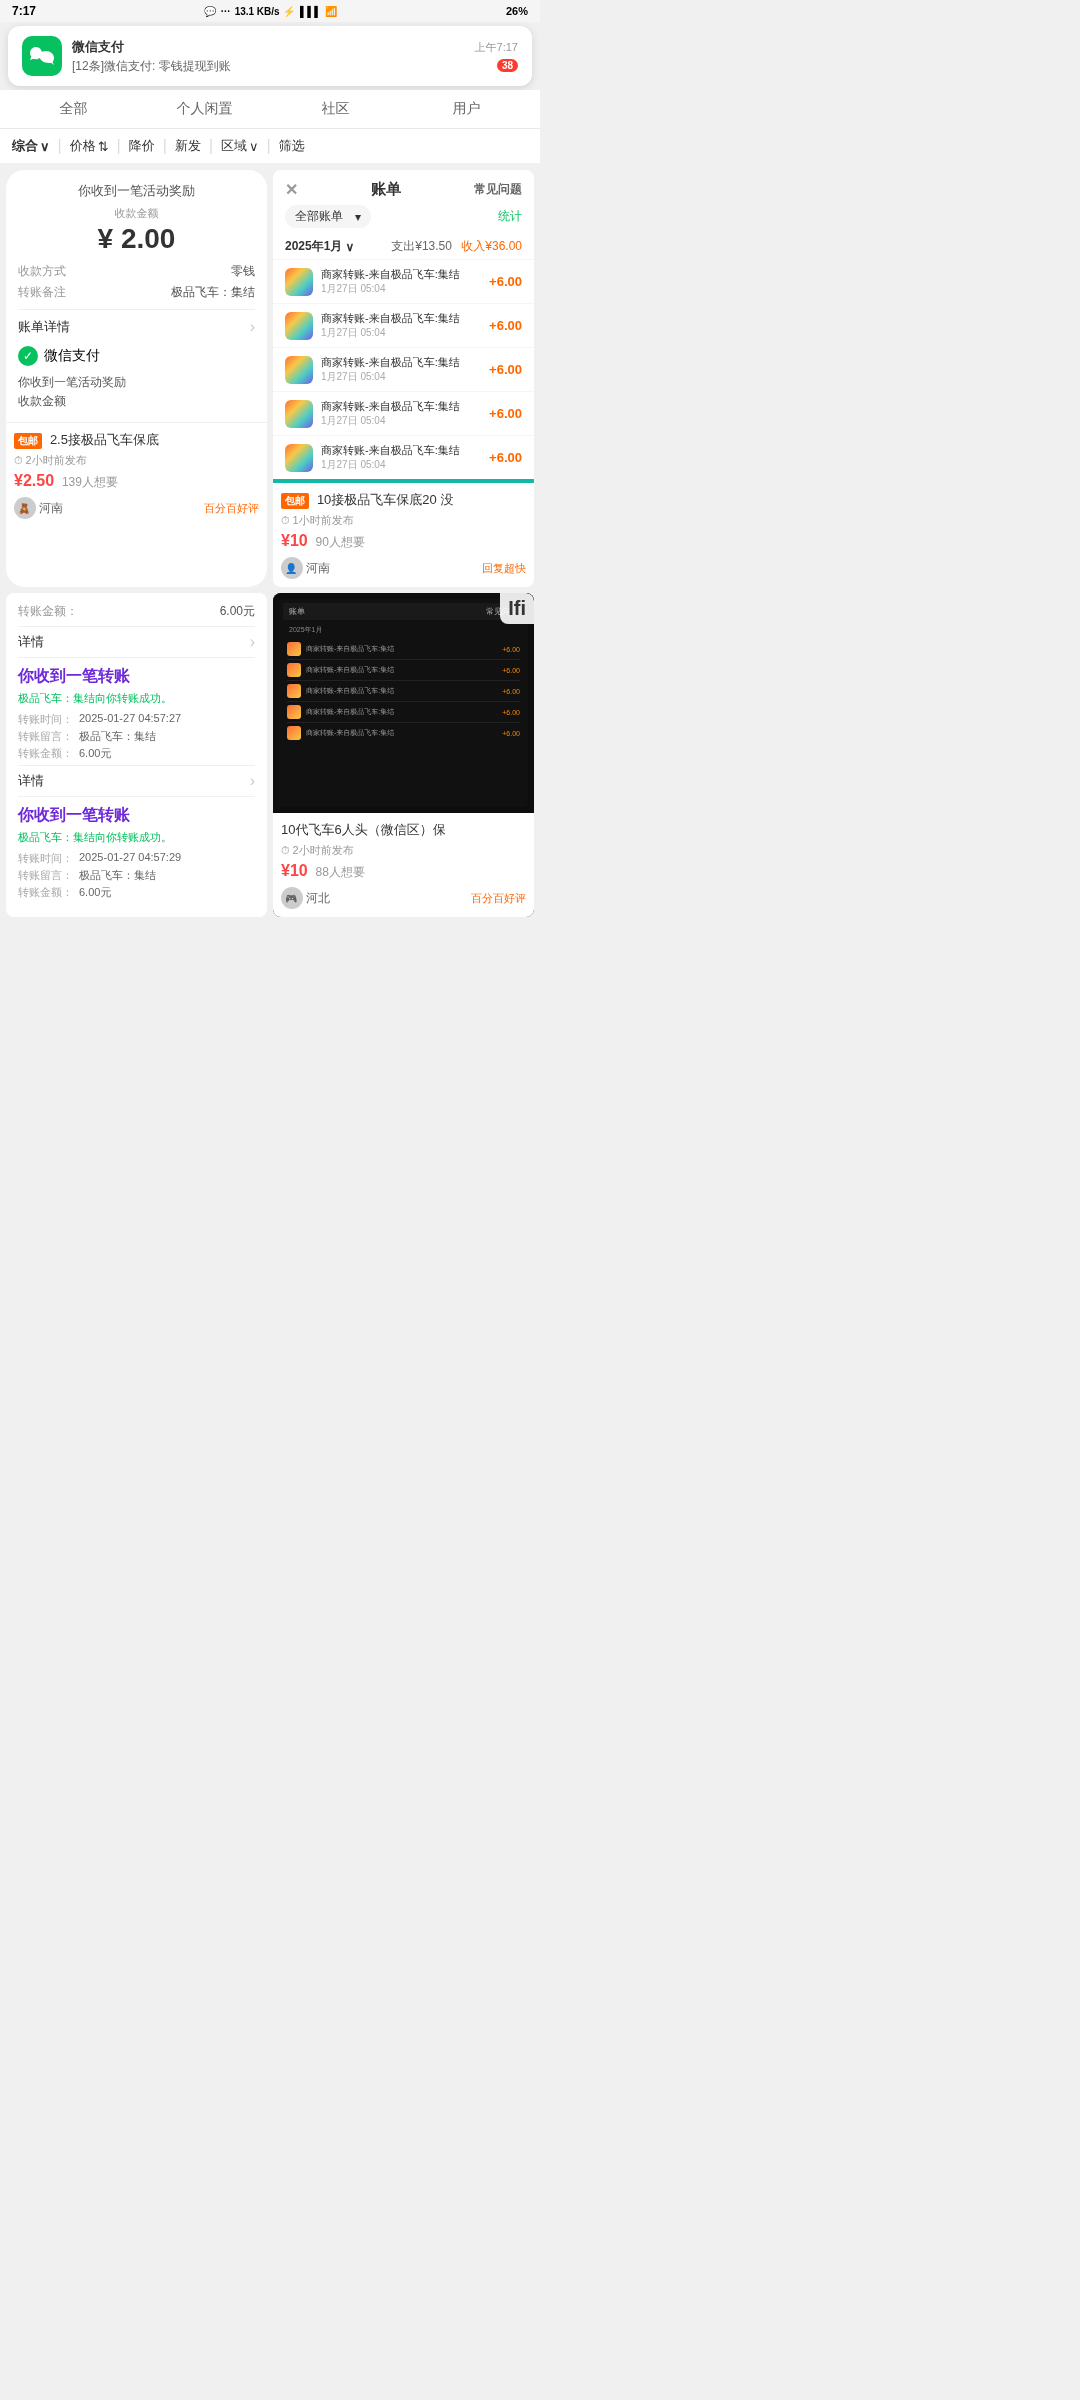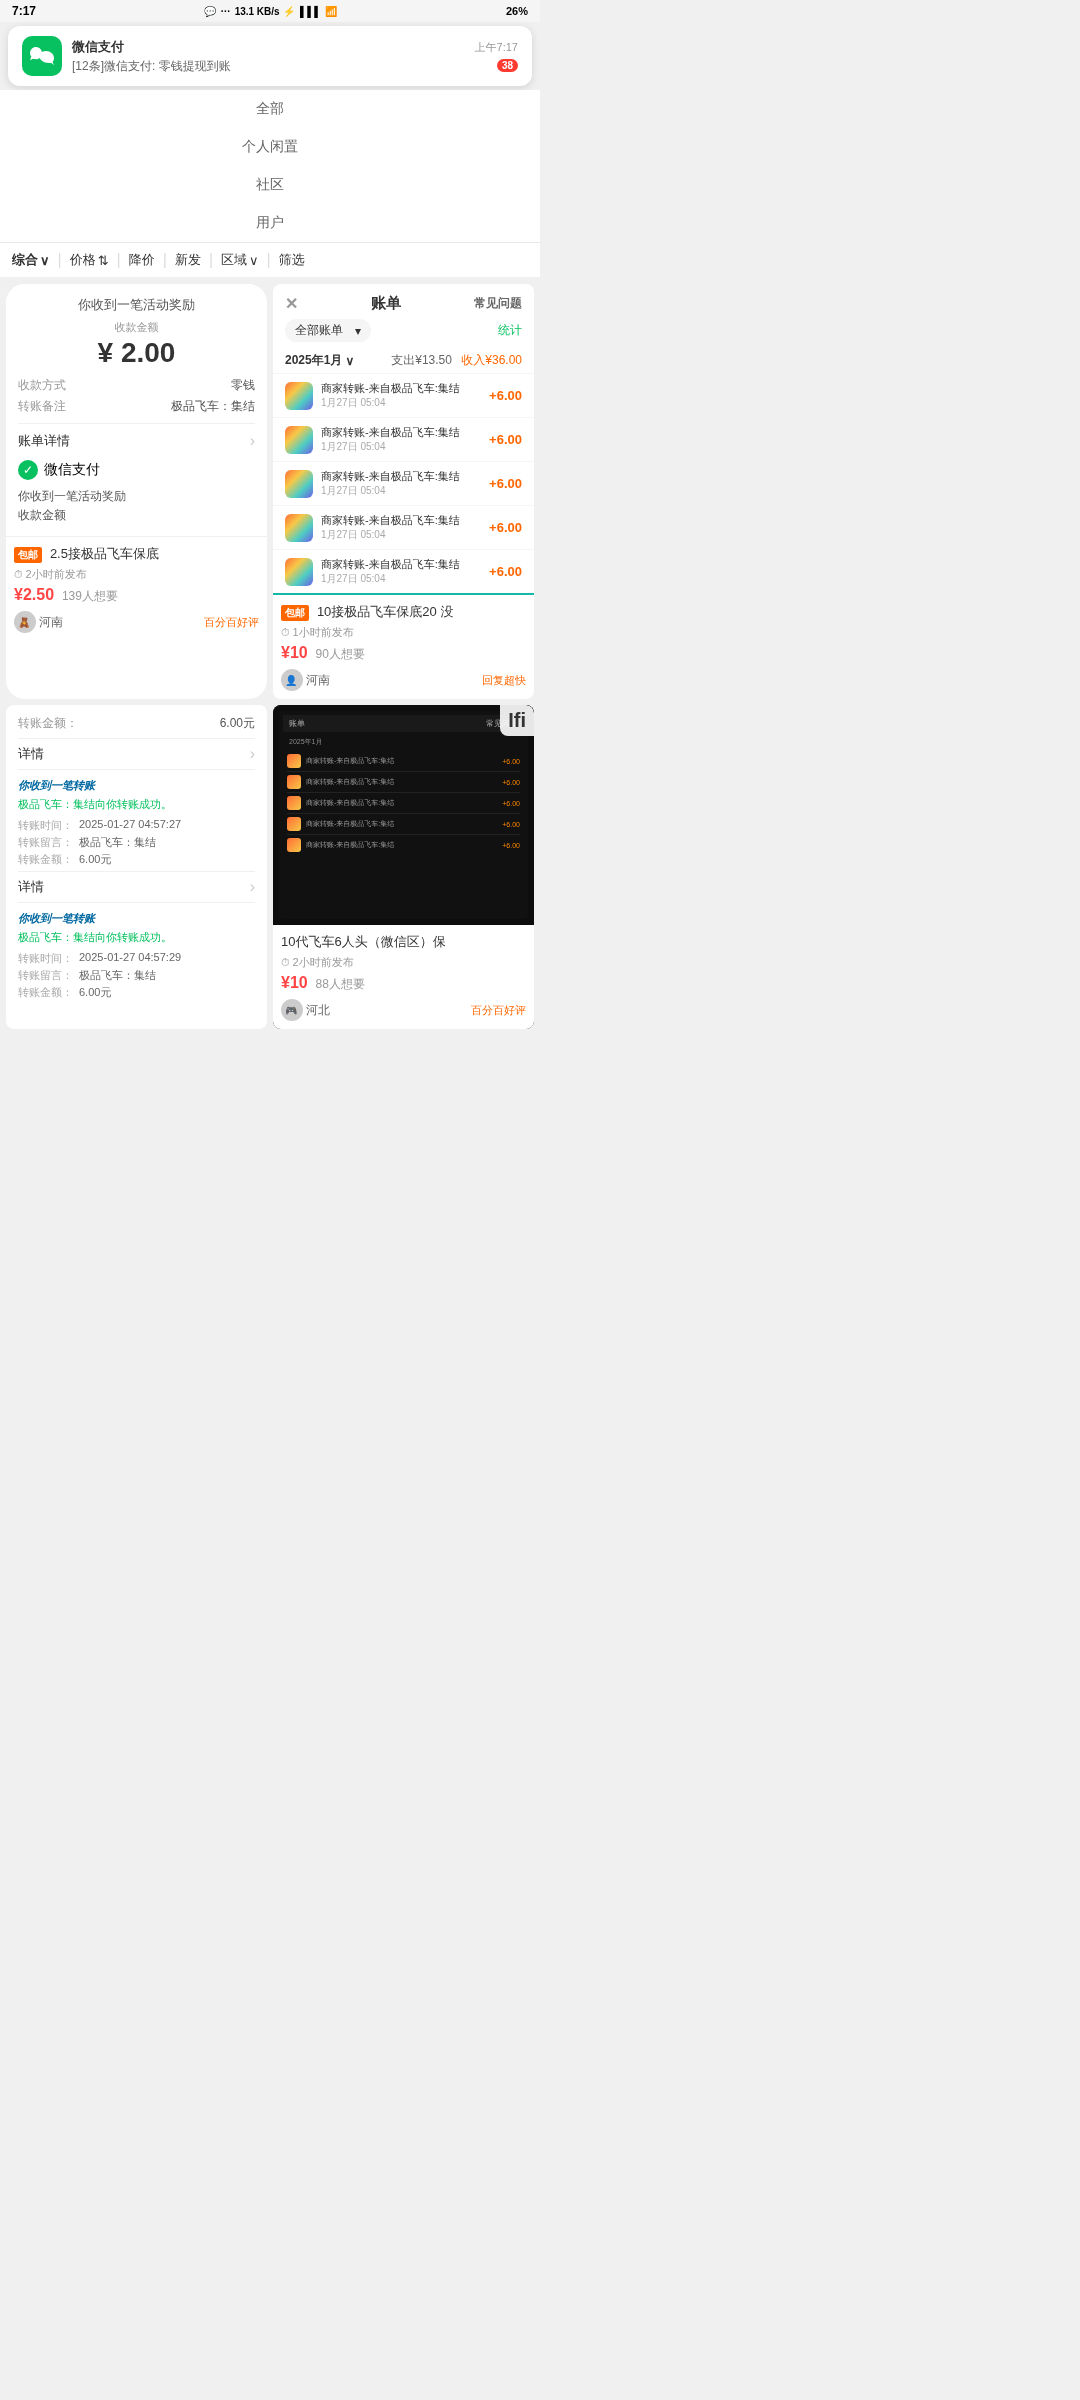--- a/index.html
+++ b/index.html
@@ -59,21 +59,20 @@
       padding: 1px 5px;
       font-weight: 600;
     }
 
     
     .tab-bar {
       background: white;
       display: flex;
       border-bottom: 1px solid #e8e8e8;
       padding: 0 8px;
-      flex-direction: column;
     }
     .tab-item {
       flex: 1;
       text-align: center;
       padding: 10px 0;
       font-size: 14px;
       color: #666;
       cursor: pointer;
     }
 
@@ -192,21 +191,21 @@
     
     .transfer-card {
       background: white;
       border-radius: 8px;
       padding: 10px 12px;
     }
     .transfer-row { display: flex; justify-content: space-between; font-size: 12px; color: #555; margin-bottom: 6px; }
     .transfer-row span:first-child { color: #999; }
     .transfer-detail-btn { display: flex; justify-content: space-between; align-items: center; border-top: 1px solid #f0f0f0; border-bottom: 1px solid #f0f0f0; padding: 6px 0; font-size: 13px; color: #333; margin: 4px 0; }
     .transfer-section { margin-top: 8px; }
-    .transfer-section-title { font-size: 11px; color: #0369a1; font-weight: 600; margin-bottom: 4px; font-style: italic; }
+    .transfer-section-title { font-size: 16px; color: #6d28d9; font-weight: 600; margin-bottom: 4px; }
     .transfer-section-sub { font-size: 11px; color: #07c160; margin-bottom: 6px; }
     .transfer-info-row { font-size: 11px; color: #666; margin-bottom: 2px; display: flex; gap: 6px; }
     .transfer-info-label { color: #aaa; flex-shrink: 0; }
 
     
     .screenshot-card {
       background: #1a1a2e;
       border-radius: 8px;
       overflow: hidden;
       position: relative;
@@ -427,21 +426,21 @@
       <div class="bill-item">
         <div class="bill-item-icon"></div>
         <div class="bill-item-info">
           <div class="bill-item-title">商家转账-来自极品飞车:集结</div>
           <div class="bill-item-time">1月27日 05:04</div>
         </div>
         <span class="bill-item-amount">+6.00</span>
       </div>
     </div>
 
-    <div style="padding:8px;border-top:2px solid #14b8a6;">
+    <div style="padding:8px;border-top:4px solid #14b8a6;">
       <div>
         <span class="product-tag">包邮</span>
         <span class="product-title">10接极品飞车保底20  没</span>
       </div>
       <div class="product-time">
         <span>⏱</span>
         <span>1小时前发布</span>
       </div>
       <div class="product-price">
         <span class="product-price-main">¥10</span>

